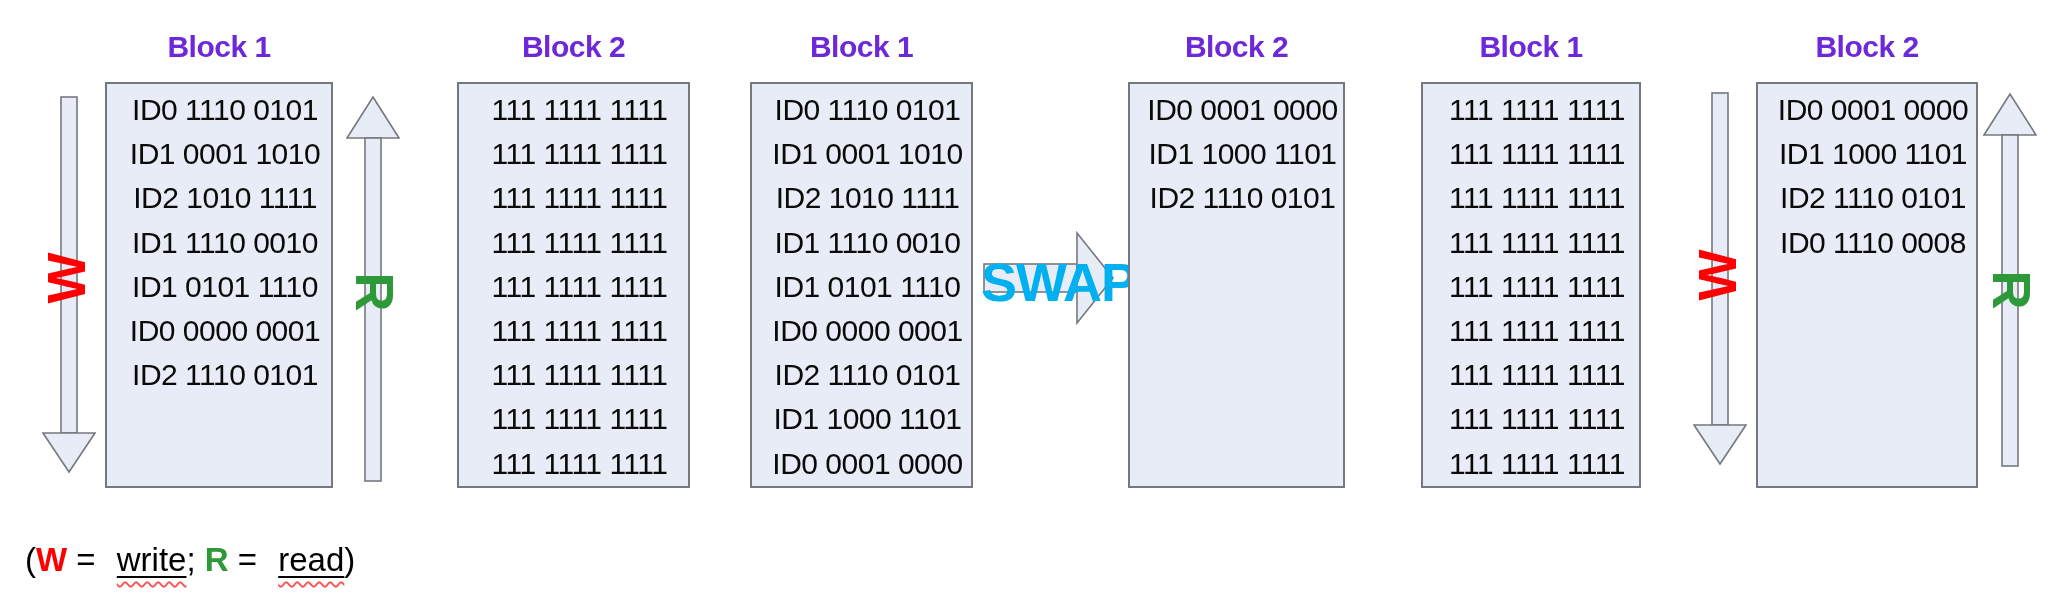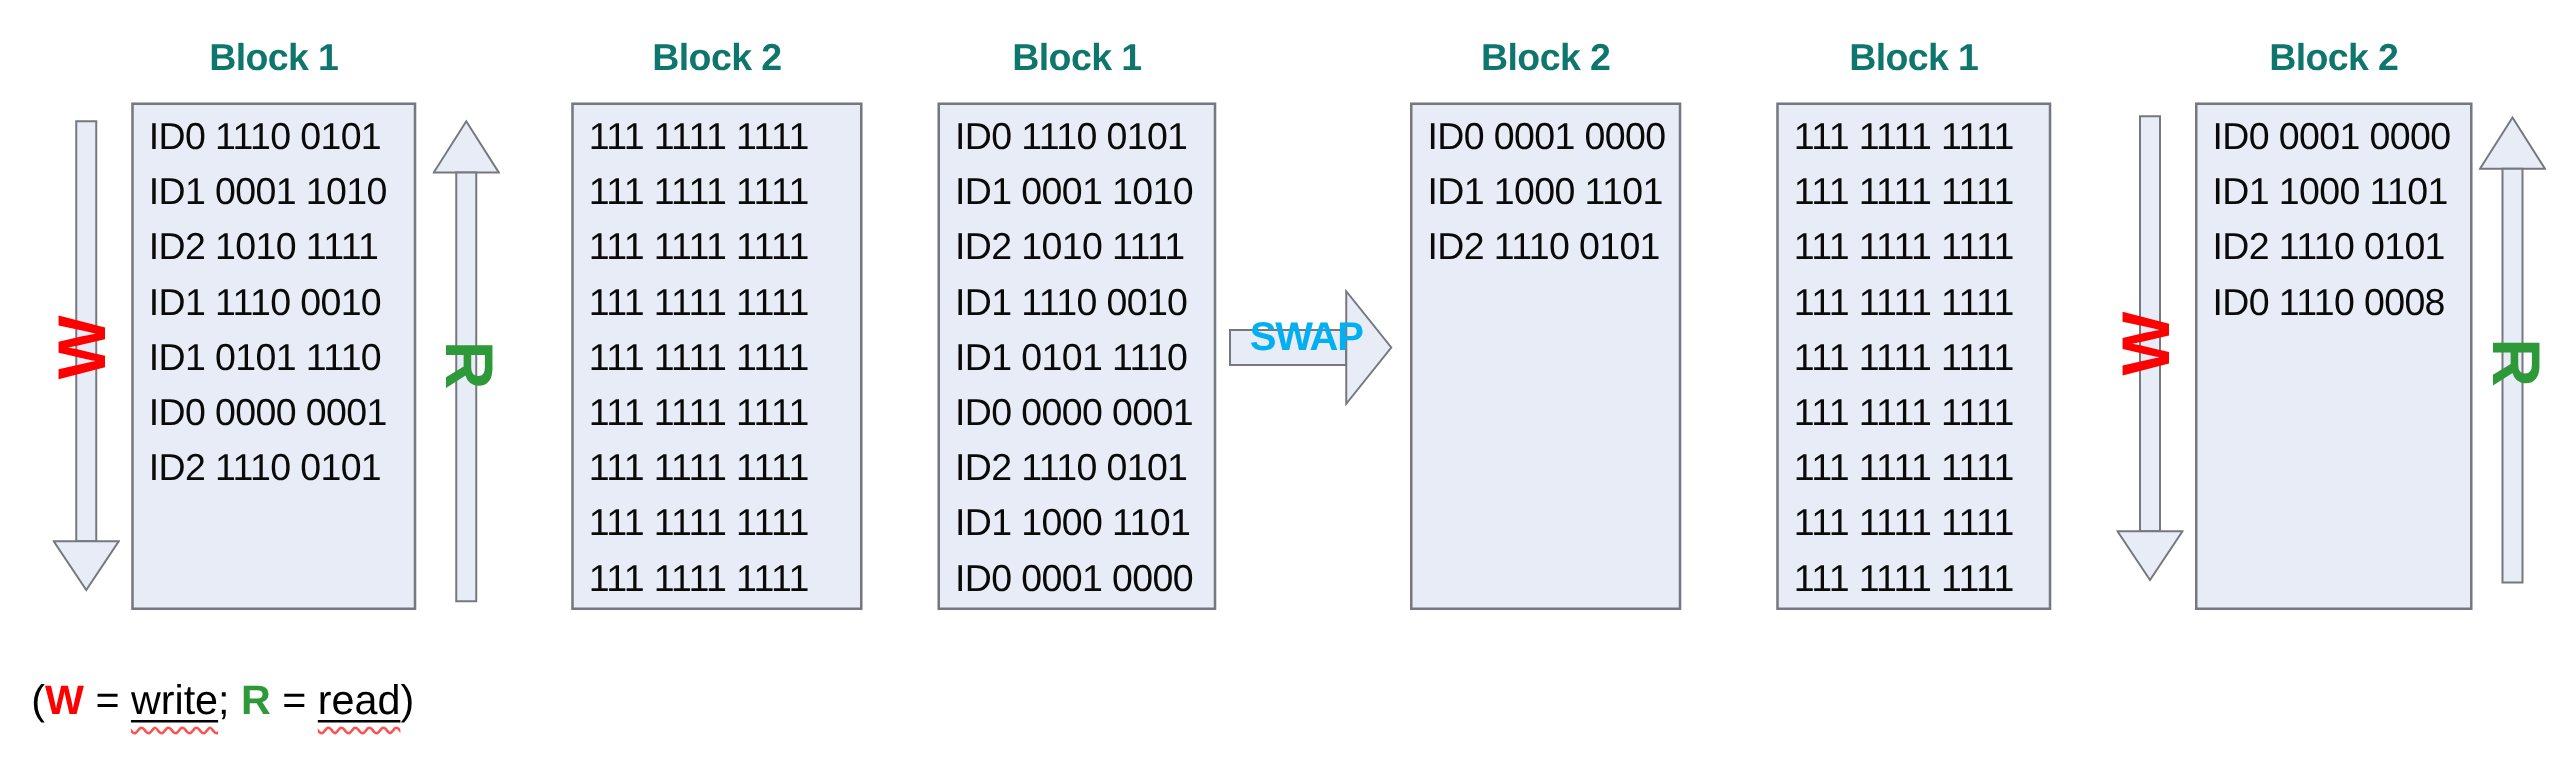--- a/index.html
+++ b/index.html
@@ -4,57 +4,57 @@
 <style>
   html,body { margin:0; padding:0; background:#ffffff; }
   .canvas {
     position:relative; width:2057px; height:616px;
     background:#ffffff; overflow:hidden;
     font-family:"Liberation Sans", sans-serif;
   }
   .block-group { position:absolute; top:30px; }
   .block-title {
     font-weight:bold; font-size:30px; line-height:34px;
-    letter-spacing:-0.5px; text-align:center; color:#0f766e;
+    letter-spacing:-0.5px; text-align:center; color:#6d28d9;
     margin-bottom:18px; white-space:nowrap;
   }
   .block-box {
     background:var(--box_fill); border:2px solid var(--box_border);
     height:406px; box-sizing:border-box; padding:4px 0 0 12px;
   }
   .row {
     font-size:30px; line-height:44.2px; letter-spacing:-0.5px;
-    color:#0a0a0a; white-space:pre;
+    color:#0a0a0a; white-space:pre;text-align:center;
   }
   .varrow, .swap-arrow { position:absolute; }
   .vletter {
     position:absolute; width:58px; height:58px;
     display:flex; align-items:center; justify-content:center;
     font-weight:bold; font-size:54px; line-height:1;
   }
   .vletter.w { color:var(--write); transform:rotate(-90deg); }
   .vletter.r { color:var(--read);  transform:rotate(90deg);  }
   .swap-label {
     position:absolute; left:981px; top:251px; width:128px;
-    font-weight:bold; font-size:32px; letter-spacing:-1px;
-    color:var(--swap); text-align:center; white-space:nowrap;
+    font-weight:bold; font-size:54px; letter-spacing:-1px;
+    color:var(--swap); text-align:right; white-space:nowrap;
   }
   .legend {
     position:absolute; left:25px; top:541px;
     font-size:33px; color:#000; white-space:pre;
   }
   .legend .w { color:var(--write); font-weight:bold; }
   .legend .r { color:var(--read);  font-weight:bold; }
   .uline {
     text-decoration:underline; text-decoration-thickness:2px;
     text-underline-offset:5px;
   }
   .wavy {
     text-decoration:underline wavy #ff5050;
-    text-decoration-thickness:1.5px; text-underline-offset:10px;
+    text-decoration-thickness:1.5px; text-underline-offset:10px;margin-left:12px;
   }
 </style>
 </head>
 <body>
 
 <div class="canvas">
 
   <svg class="varrow" style="left:42px; top:96px;" width="54" height="378" viewBox="0 0 54 378">
     <rect x="19" y="1" width="16" height="336" style="fill:var(--box_fill); stroke:var(--box_border); stroke-width:1.6"></rect>
     <polygon points="1,337 53,337 27,376" style="fill:var(--box_fill); stroke:var(--box_border); stroke-width:1.6"></polygon>

